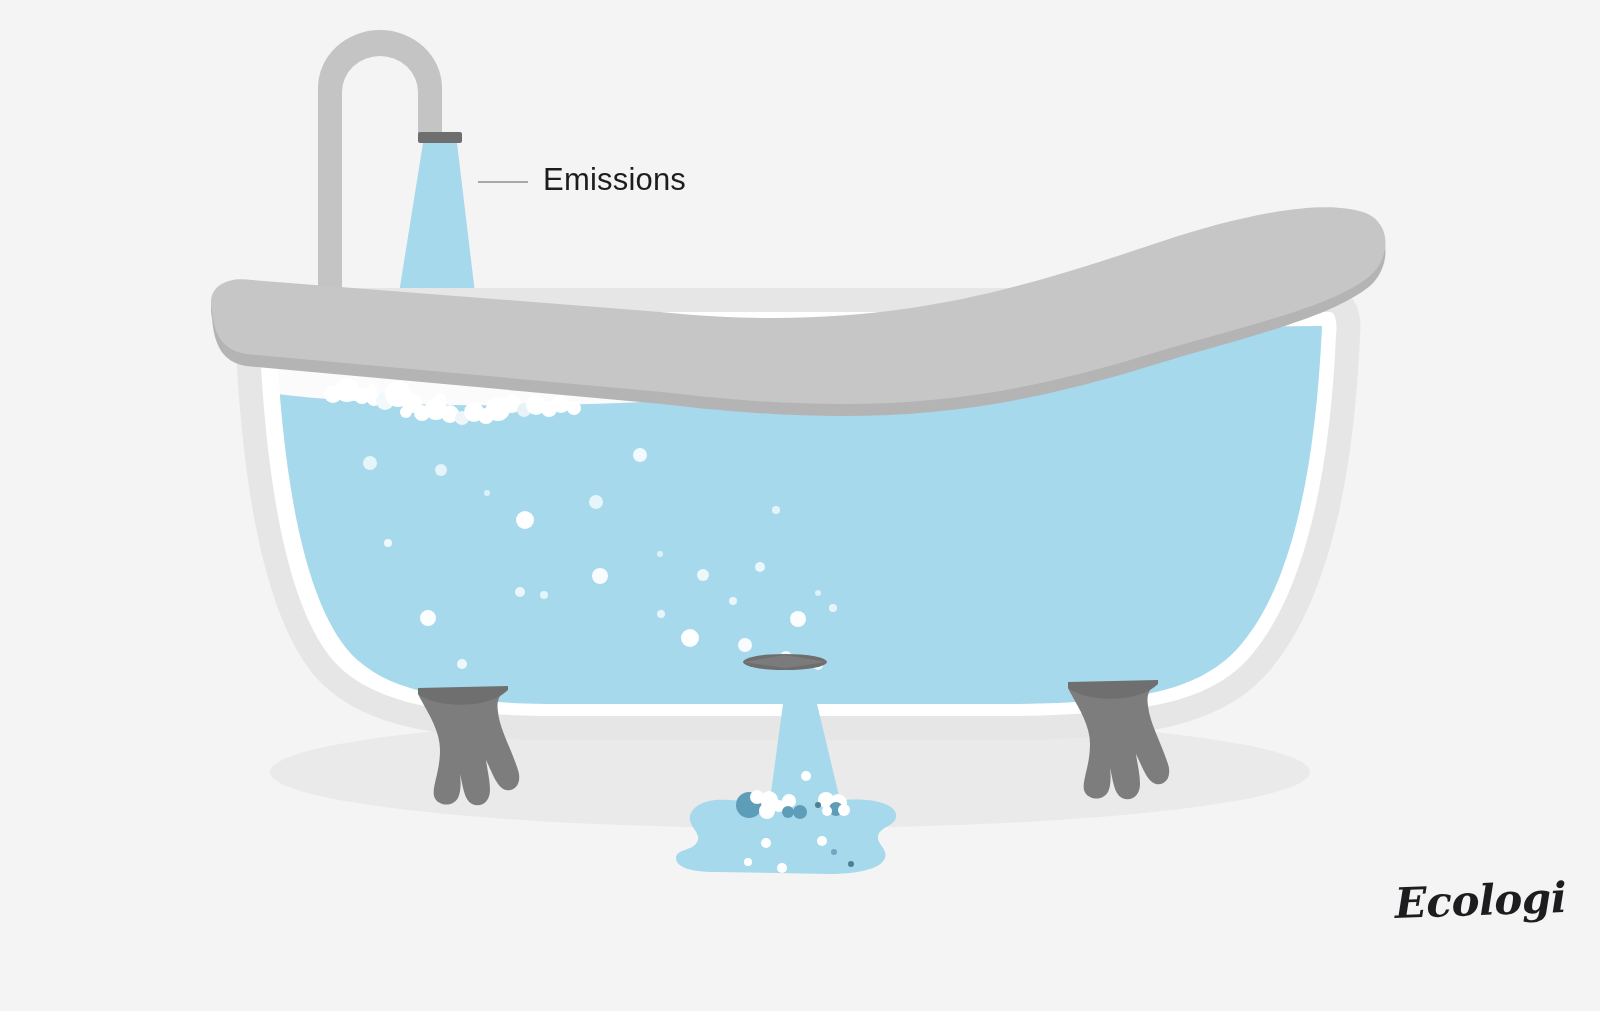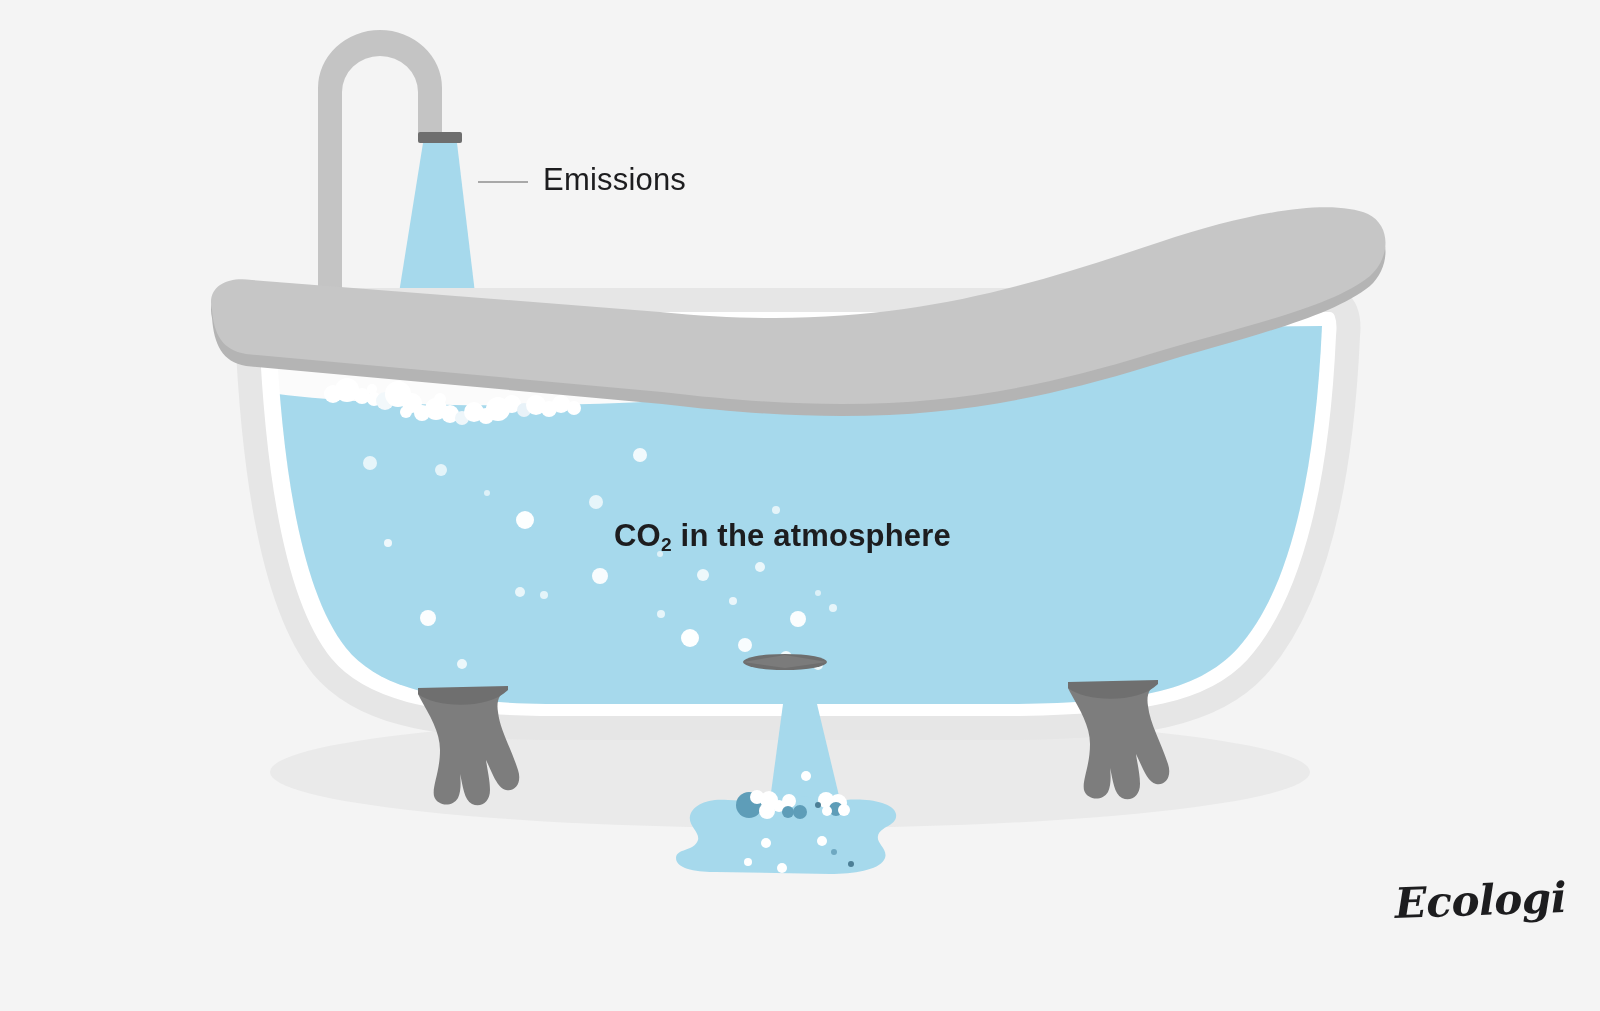--- a/index.html
+++ b/index.html
@@ -301,18 +301,17 @@
         <circle cx="748" cy="862" r="4" fill="#ffffff"></circle>
         <circle cx="782" cy="868" r="5" fill="#ffffff"></circle>
         <circle cx="851" cy="864" r="3" fill="#4c7f96"></circle>
         <circle cx="834" cy="852" r="3" fill="#6ea8c1"></circle>
       </g>
     </g>
   </svg>
 
   <div class="lbl" id="emissions-label">Emissions</div>
 
-  <div class="lbl" id="atmosphere-label"><span>CO</span><sub>2</sub><span> in the atmosphere</span></div>
 
 
   <div id="brand-logo">Ecologi</div>
 
 </div>
 
 </body></html>

